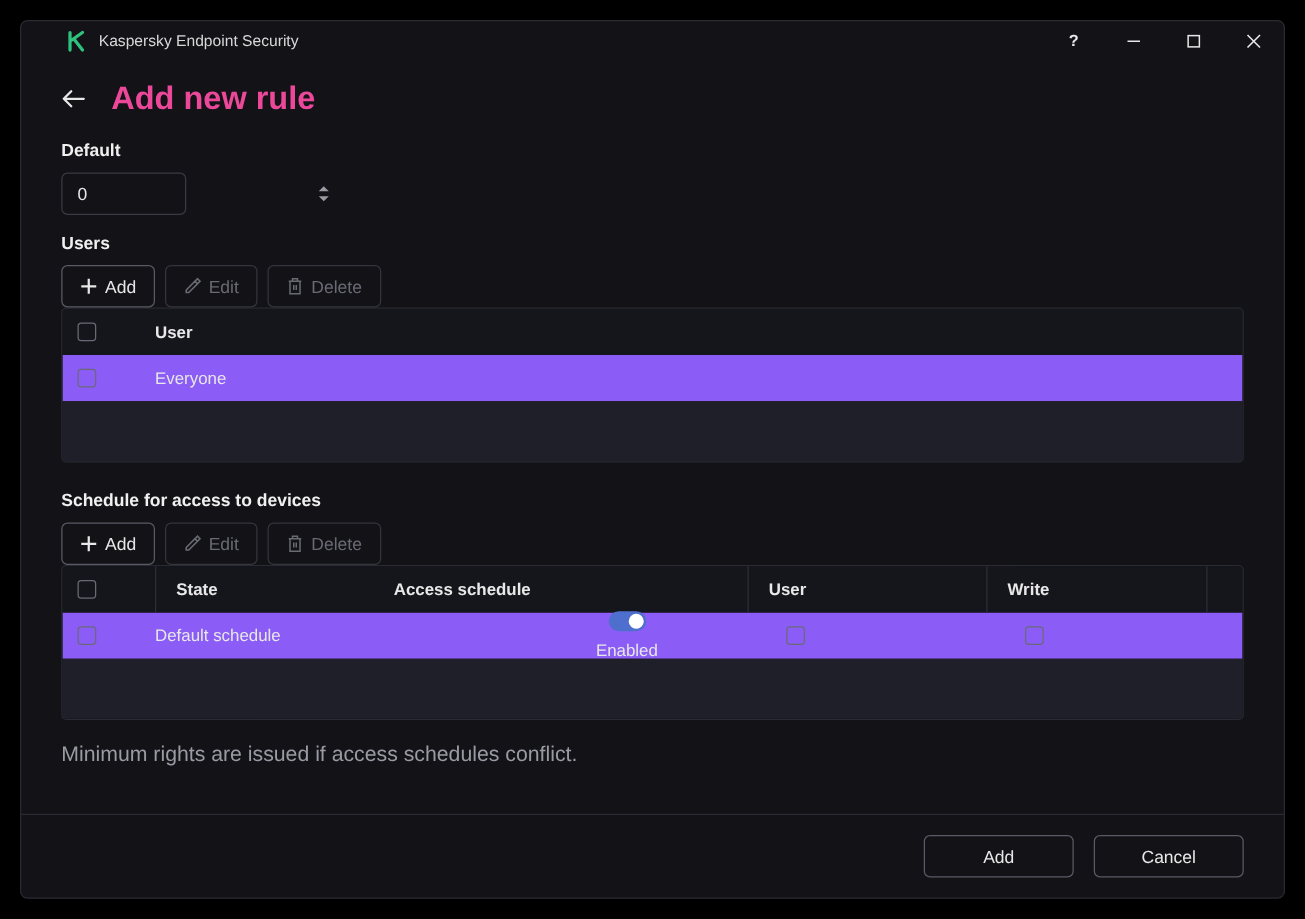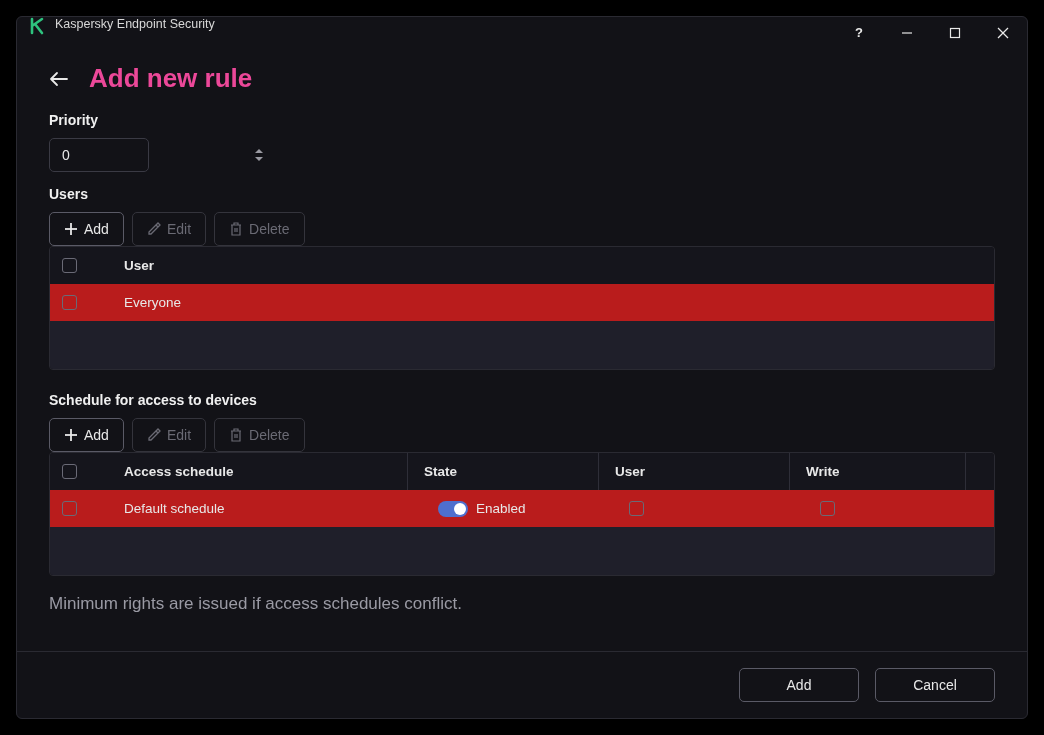--- a/index.html
+++ b/index.html
@@ -24,22 +24,24 @@
       background: #121217;
       border: 1px solid #2a2a32;
       border-radius: 6px;
       display: flex;
       flex-direction: column;
     }
     
     .titlebar {
       height: 32px;
       display: flex;
+      align-items: center;
       padding: 0 0 0 12px;
       flex-shrink: 0;
+      margin-left: 24px;
     }
     .app-logo {
       width: 18px;
       height: 18px;
       margin-right: 8px;
       display: flex;
       align-items: center;
       justify-content: center;
     }
     .app-title {
@@ -171,21 +173,21 @@
     }
     .trow {
       height: 37px;
       display: flex;
       align-items: center;
       font-size: 13.5px;
       background: #1c1c26;
       gap: 36px;
     }
     .trow.header-row { background: #15151c; font-weight:600;}
-    .trow.odd { background: #b91c1c; }
+    .trow.odd { background: #8b5cf6; }
     .tblank {
       height: 48px;
       background: #1f1f2a;
     }
     .cell-check {
       width: 38px;
       display: flex;
       justify-content: center;
       flex-shrink: 0;
     }
@@ -216,20 +218,21 @@
       display: flex;
       align-items: center;
       padding-left: 16px;
     }
 
     
     .toggle-wrap {
       display: flex;
       align-items: center;
       gap: 8px;
+      flex-direction: column;
     }
     .toggle {
       width: 30px;
       height: 16px;
       background: #4f6fce;
       border-radius: 10px;
       position: relative;
       cursor: pointer;
     }
     .toggle-knob {
@@ -312,21 +315,21 @@
     <div class="back-btn">
       <svg width="20" height="16" viewBox="0 0 20 16">
           <path d="M8 2 L2 8 L8 14 M2 8 L18 8" stroke="#e8e8e8" stroke-width="1.8" fill="none" stroke-linecap="round" stroke-linejoin="round"></path>
         </svg>
     </div>
     <div class="page-title">Add new rule</div>
   </div>
 
   <div class="content">
 
-    <div class="section-label first">Priority</div>
+    <div class="section-label first">Default</div>
     <div class="spinner">
       <input class="spinner-input" value="0" style="">
       <div class="spinner-arrows">
         <div class="arrow up"></div>
         <div class="arrow down"></div>
       </div>
     </div>
 
     <div class="users-section">
       <div class="section-label">Users</div>
@@ -389,22 +392,22 @@
               <path d="M2 3 L12 3 M5 3 L5 1 L9 1 L9 3 M3 3 L3 13 L11 13 L11 3 M6 6 L6 10 M8 6 L8 10" stroke="#6a6a74" stroke-width="1.2" fill="none"></path>
             </svg>
           <span>Delete</span>
         </div>
       </div>
       <div class="table sched-table">
         <div class="trow header-row thead">
           <div class="cell-check">
               <div class="checkbox"></div>
             </div>
+          <div class="cell col-state sep">State</div>
           <div class="cell col-name">Access schedule</div>
-          <div class="cell col-state sep">State</div>
           <div class="cell col-read sep">User</div>
           <div class="cell col-write sep">Write</div>
           <div class="cell col-end sep"></div>
         </div>
         <div class="trow odd">
           <div class="cell-check">
               <div class="checkbox"></div>
             </div>
           <div class="cell col-name">Default schedule</div>
           <div class="cell col-state" style="padding-left:16px;">

